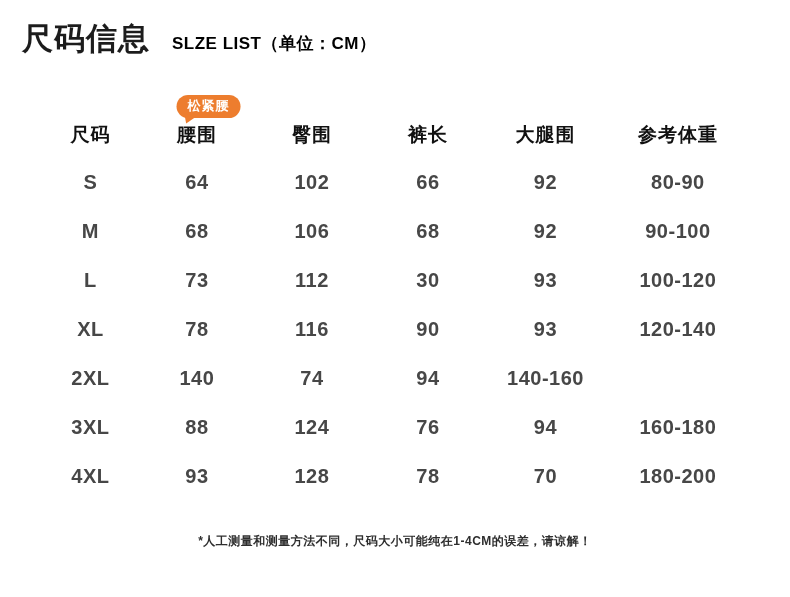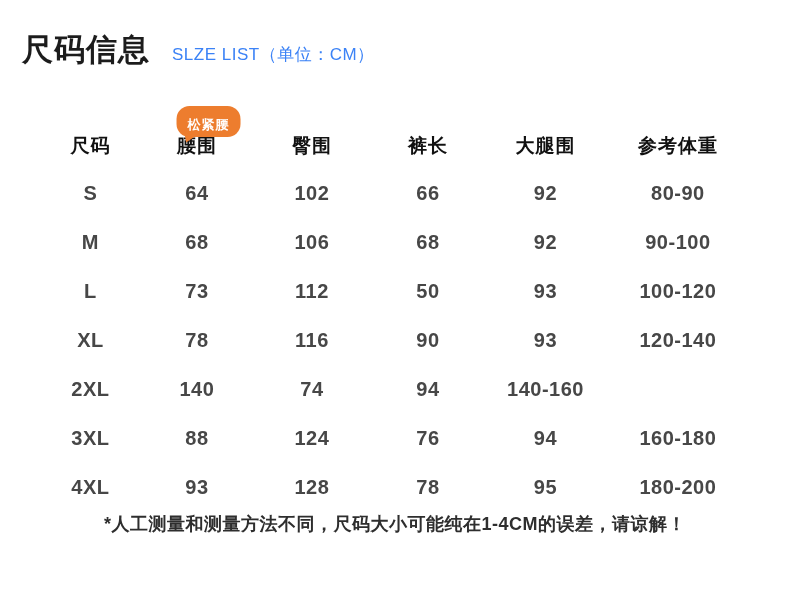--- a/index.html
+++ b/index.html
@@ -12,34 +12,34 @@
     position: relative;
     width: 790px;
     height: 597px;
     background: #ffffff;
     overflow: hidden;
   }
   
   .header {
     display: flex;
     align-items: baseline;
-    padding: 33px 0 0 22px;
+    padding: 22px 0 0 22px;
   }
   .title {
     font-size: 31px;
     font-weight: bold;
     color: #1c1c1c;
     letter-spacing: 1px;
     line-height: 1.1;
   }
   .subtitle {
     margin-left: 22px;
     font-size: 17px;
-    font-weight: 400;
-    color: #3b82f6;
+    font-weight: 700;
+    color: #000000;
     letter-spacing: 0.5px;
   }
   
   .size-table {
     position: relative;
     margin: 56px 40px 0 40px; 
   }
   .t-row {
     display: grid;
     grid-template-columns: 14.2% 15.8% 16.6% 16.1% 17% 20.3%;
@@ -73,40 +73,41 @@
     position: absolute;
     left: 50%;
     top: -27px;
     transform: translateX(-32%);
     background: var(--badge-bg, #ed7d2e);
     color: var(--badge-fg, #ffffff);
     font-size: 13px;
     font-weight: bold;
     letter-spacing: 1px;
     line-height: 1;
-    padding: 12px 11px 6px 11px;
+    padding: 4px 11px 6px 11px;
     border-radius: 13px;
     white-space: nowrap;
   }
   .badge::after {
     content: "";
     position: absolute;
     left: 6px;
     bottom: -6px;
     width: 0;
     height: 0;
     border-left: 5px solid transparent;
     border-right: 7px solid transparent;
     border-top: 9px solid var(--badge-bg, #ed7d2e);
     transform: rotate(18deg);
   }
   
   .footnote {
+    margin-top: 32px;
     text-align: center;
-    font-size: 18px;
+    font-size: 12px;
     font-weight: bold;
     color: #2e2e2e;
     letter-spacing: 0.5px;
   }
 </style>
 </head>
 <body>
 
 <div class="page">
 
@@ -138,21 +139,21 @@
           <div class="t-cell">68</div>
           <div class="t-cell">106</div>
           <div class="t-cell">68</div>
           <div class="t-cell">92</div>
           <div class="t-cell">90-100</div>
         </div>
         <div class="t-row body">
           <div class="t-cell">L</div>
           <div class="t-cell">73</div>
           <div class="t-cell">112</div>
-          <div class="t-cell">50</div>
+          <div class="t-cell">30</div>
           <div class="t-cell">93</div>
           <div class="t-cell">100-120</div>
         </div>
         <div class="t-row body">
           <div class="t-cell">XL</div>
           <div class="t-cell">78</div>
           <div class="t-cell">116</div>
           <div class="t-cell">90</div>
           <div class="t-cell">93</div>
           <div class="t-cell">120-140</div>
@@ -170,21 +171,21 @@
           <div class="t-cell">124</div>
           <div class="t-cell">76</div>
           <div class="t-cell">94</div>
           <div class="t-cell">160-180</div>
         </div>
         <div class="t-row body">
           <div class="t-cell">4XL</div>
           <div class="t-cell">93</div>
           <div class="t-cell">128</div>
           <div class="t-cell">78</div>
-          <div class="t-cell">95</div>
+          <div class="t-cell">70</div>
           <div class="t-cell">180-200</div>
         </div>
       </div>
   </div>
 
   <div class="footnote">*人工测量和测量方法不同，尺码大小可能纯在1-4CM的误差，请谅解！</div>
 
 </div>
 
 </body></html>

